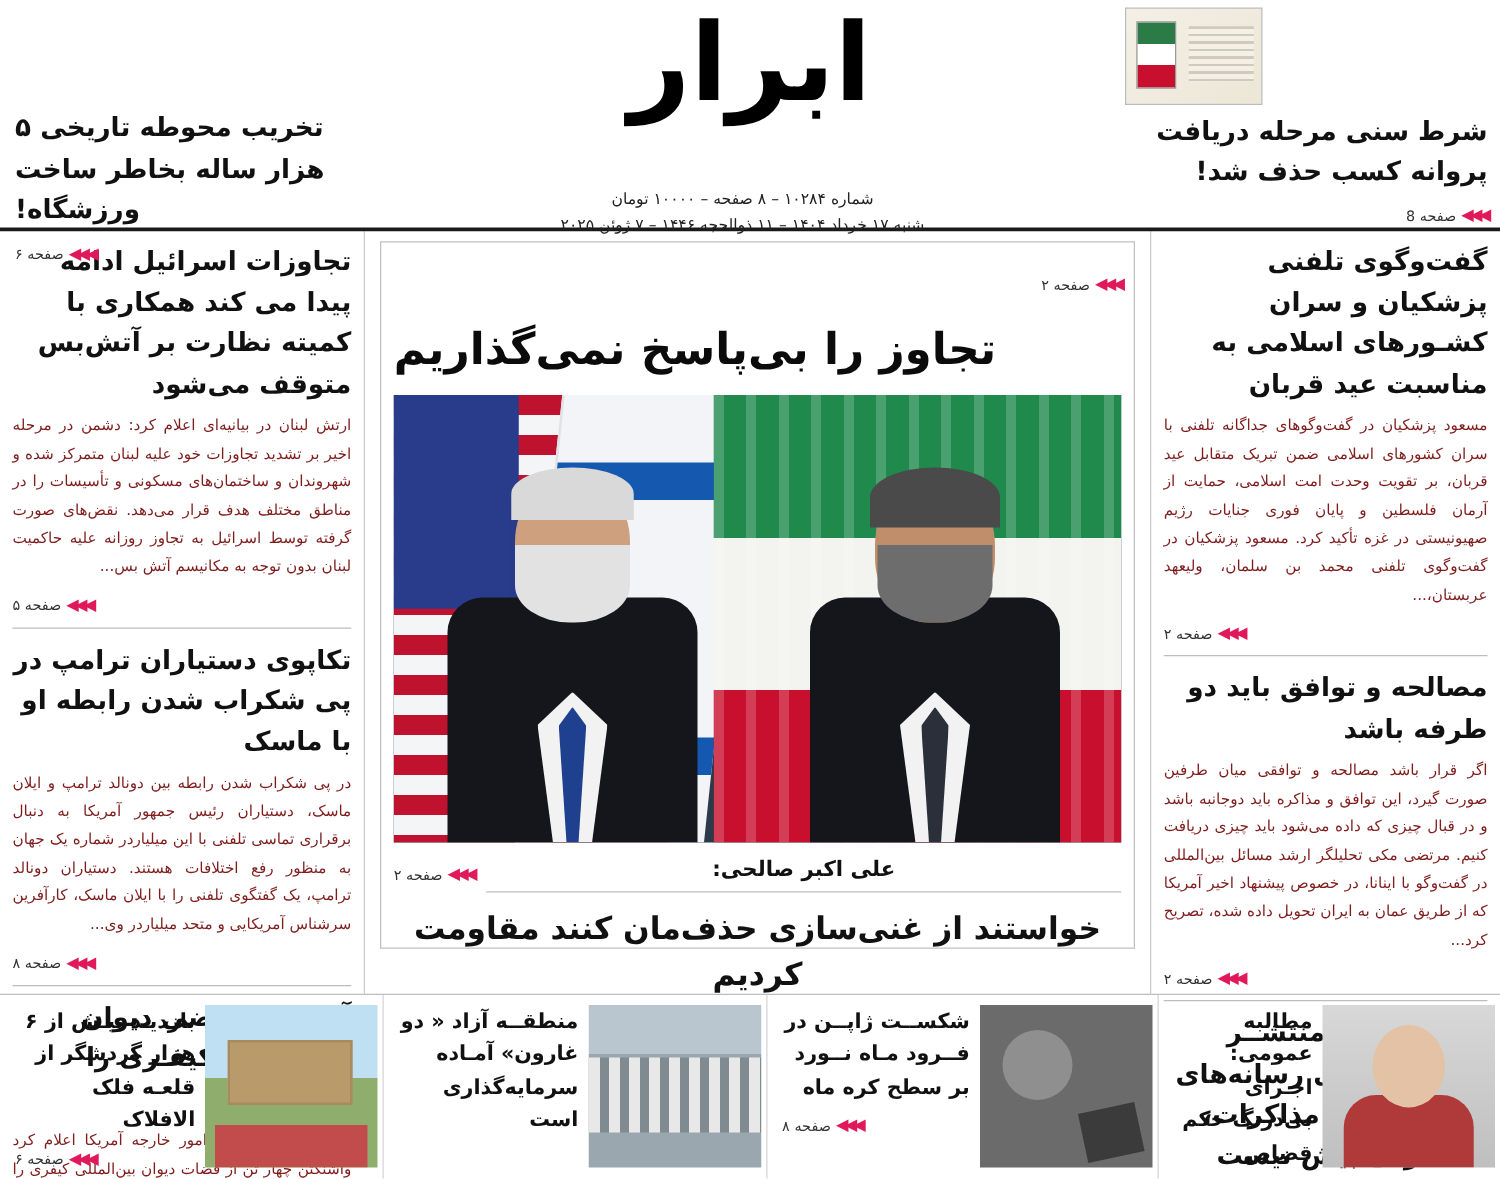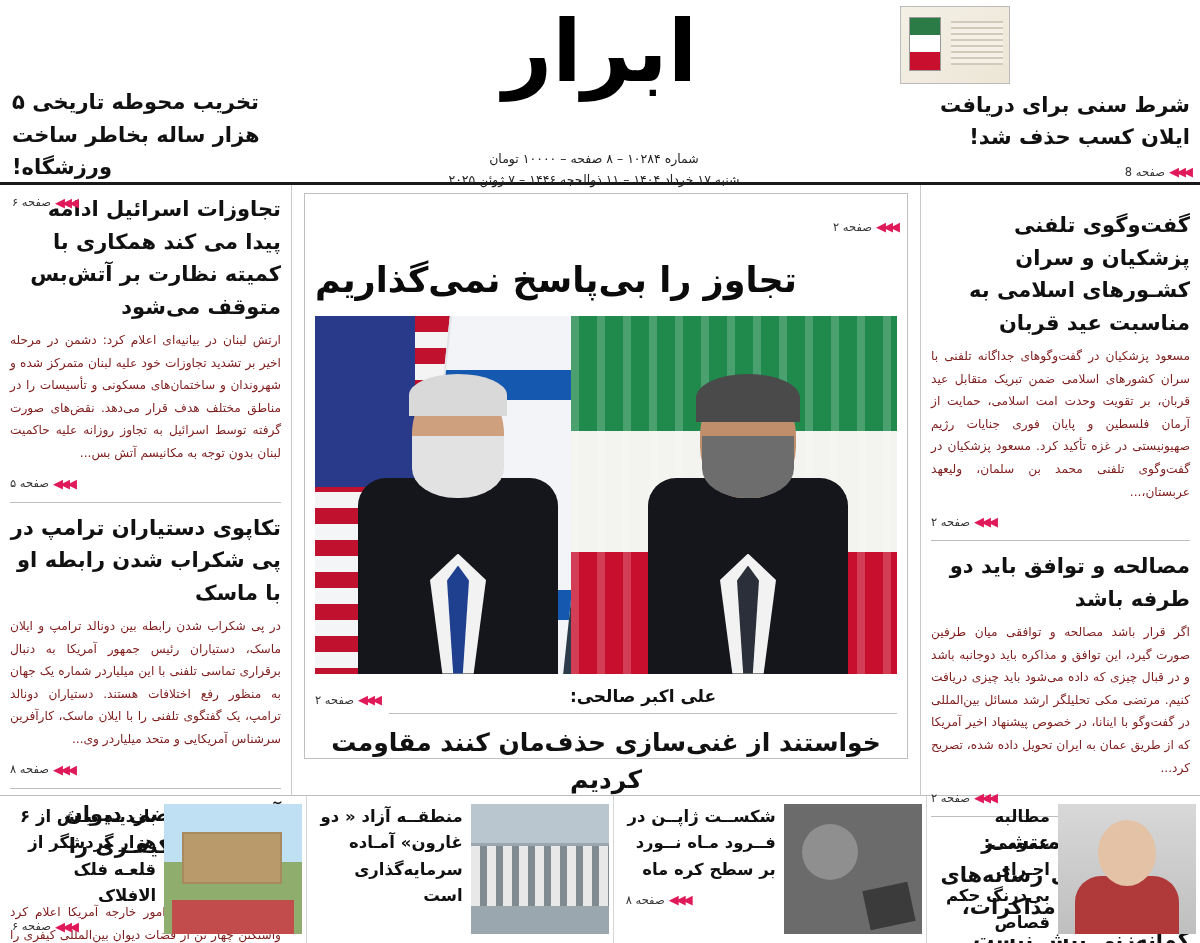--- a/index.html
+++ b/index.html
@@ -118,21 +118,21 @@
   .content {
     display: flex;
     flex-direction: row;
     width: 1200px;
     height: 610px;
     padding: 0;
   }
   
   .col-right {
     width: 280px;
-    padding: 24px 10px 0 10px;
+    padding: 8px 10px 0 10px;
     border-left: 1px solid #c9c9c9;
   }
   .col-center {
     width: 628px;
     padding: 8px 12px 0 12px;
   }
   .col-left {
     width: 292px;
     padding: 8px 10px 0 10px;
     border-right: 1px solid #c9c9c9;
@@ -382,21 +382,21 @@
 
     <div class="masthead-title">ابرار</div>
 
     <div class="masthead-meta">
       <div>شماره ۱۰۲۸۴ – ۸ صفحه – ۱۰۰۰۰ تومان</div>
       <div>شنبه ۱۷ خرداد ۱۴۰۴ – ۱۱ ذوالحجه ۱۴۴۶ – ۷ ژوئن ۲۰۲۵</div>
     </div>
 
     <div class="masthead-right">
       <div class="stamp-img"></div>
-      <h2>شرط سنی برای دریافت ایلان کسب حذف شد!</h2>
+      <h2>شرط سنی مرحله دریافت پروانه کسب حذف شد!</h2>
       <div class="tagrow-right">
         <span class="pagetag">
           <span class="chev">◀◀◀</span>
           <span>صفحه 8</span>
         </span>
       </div>
     </div>
 
     <div class="masthead-left">
       <h2>تخریب محوطه تاریخی ۵ هزار ساله بخاطر ساخت ورزشگاه!</h2>

